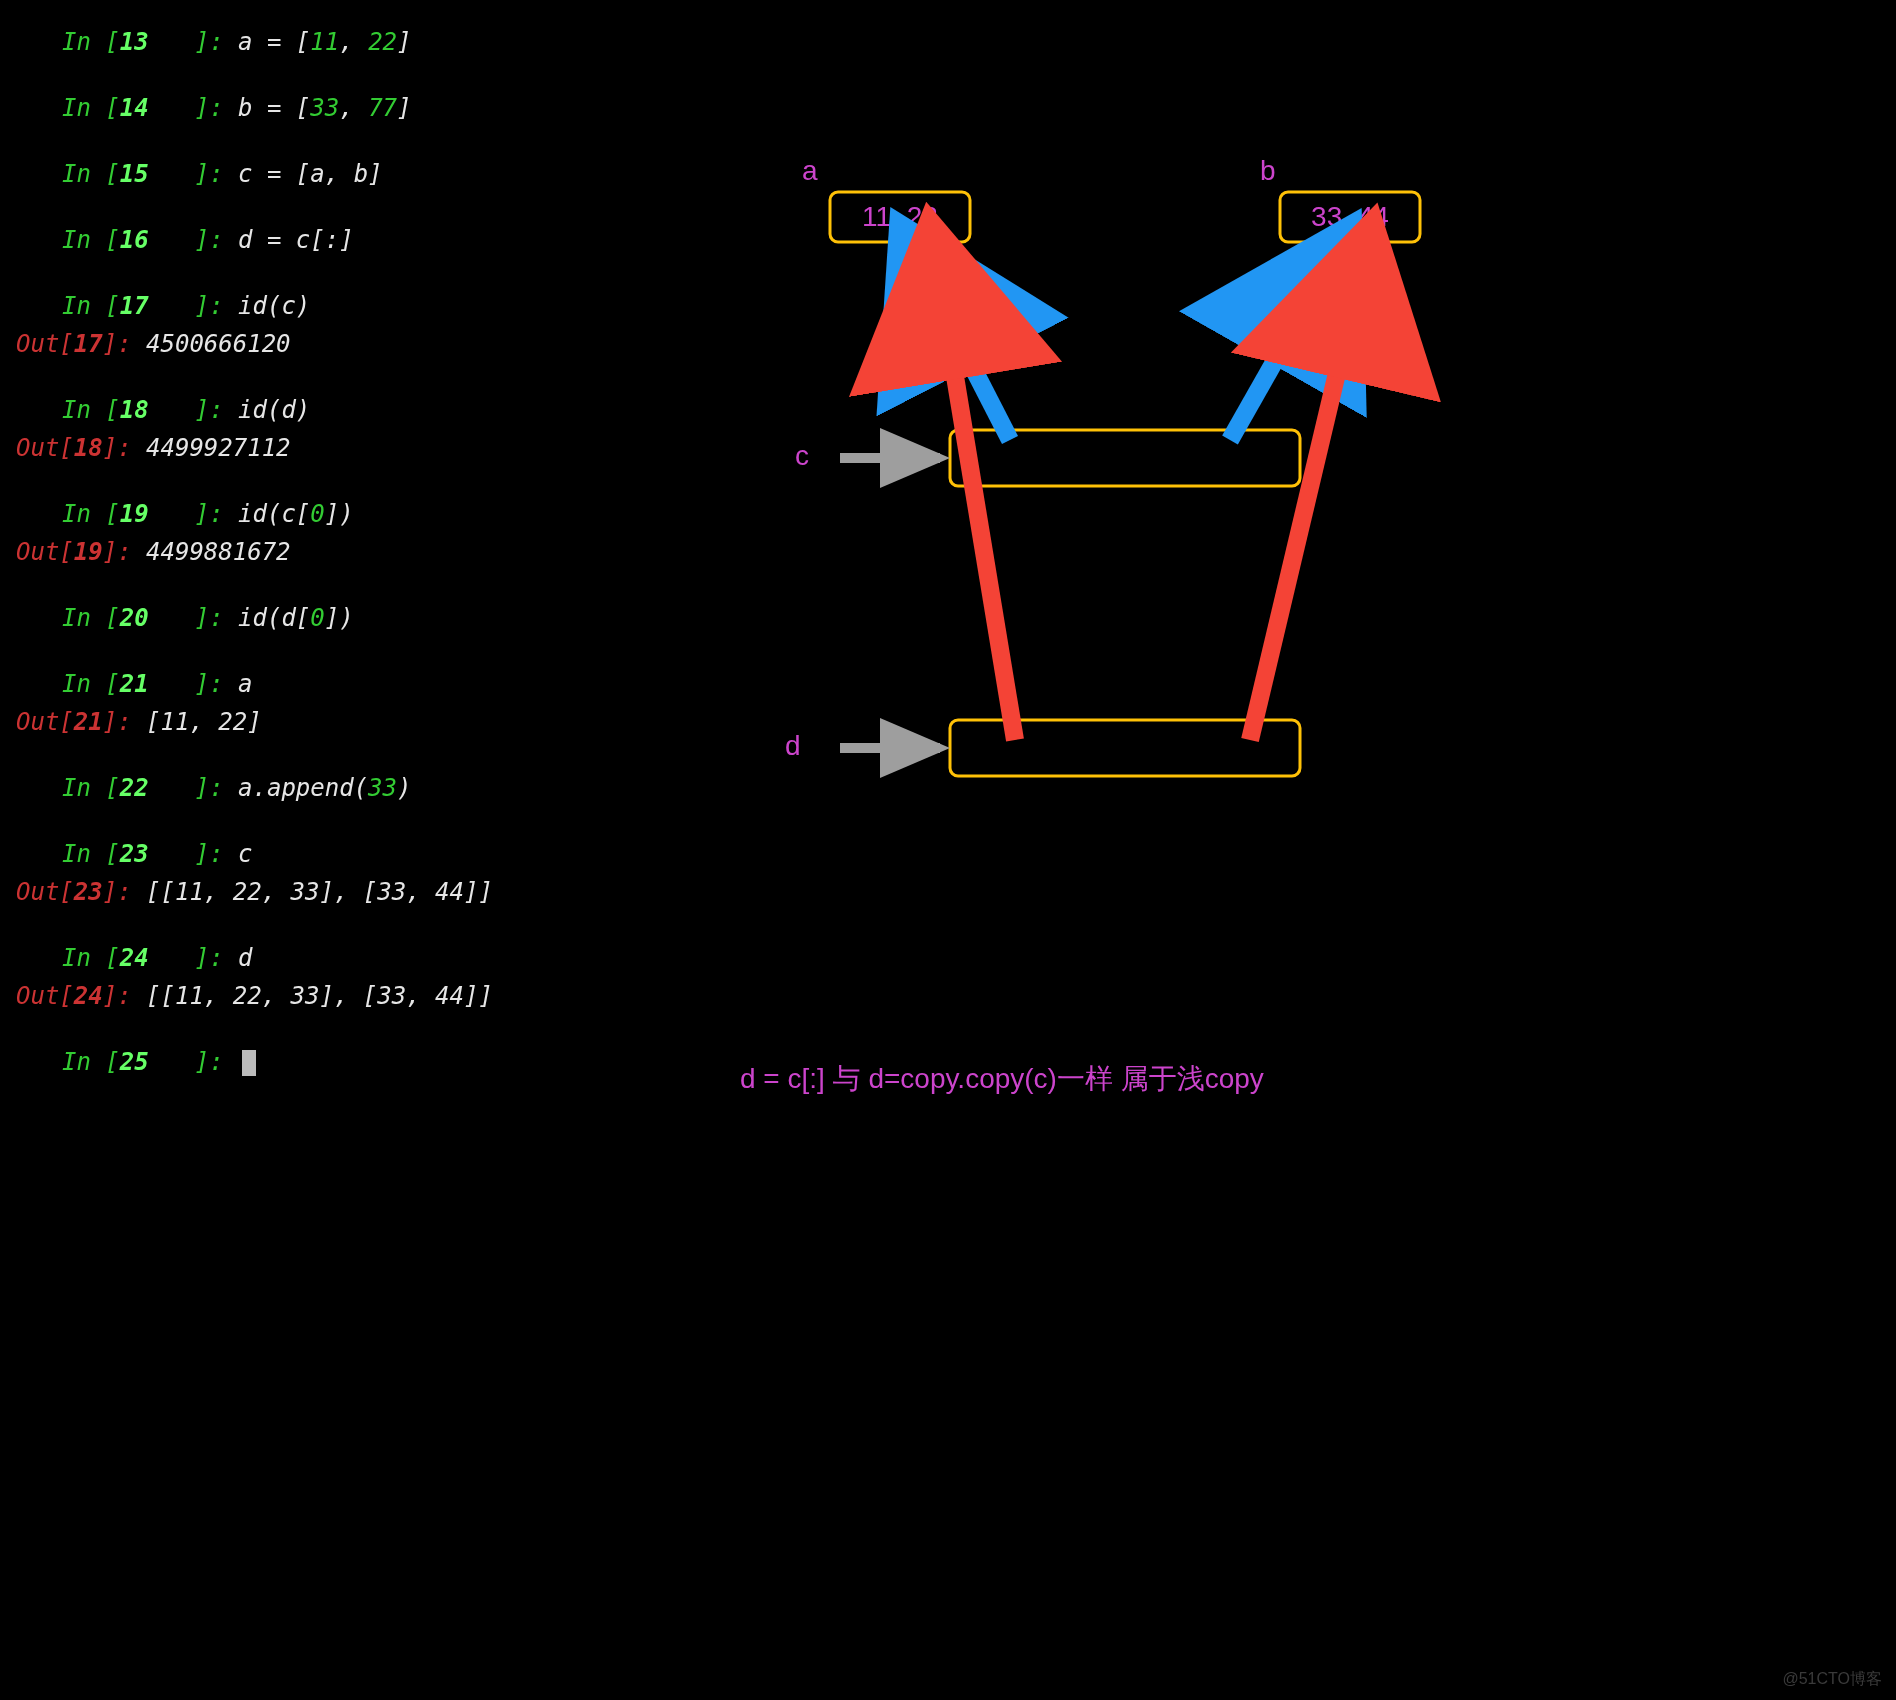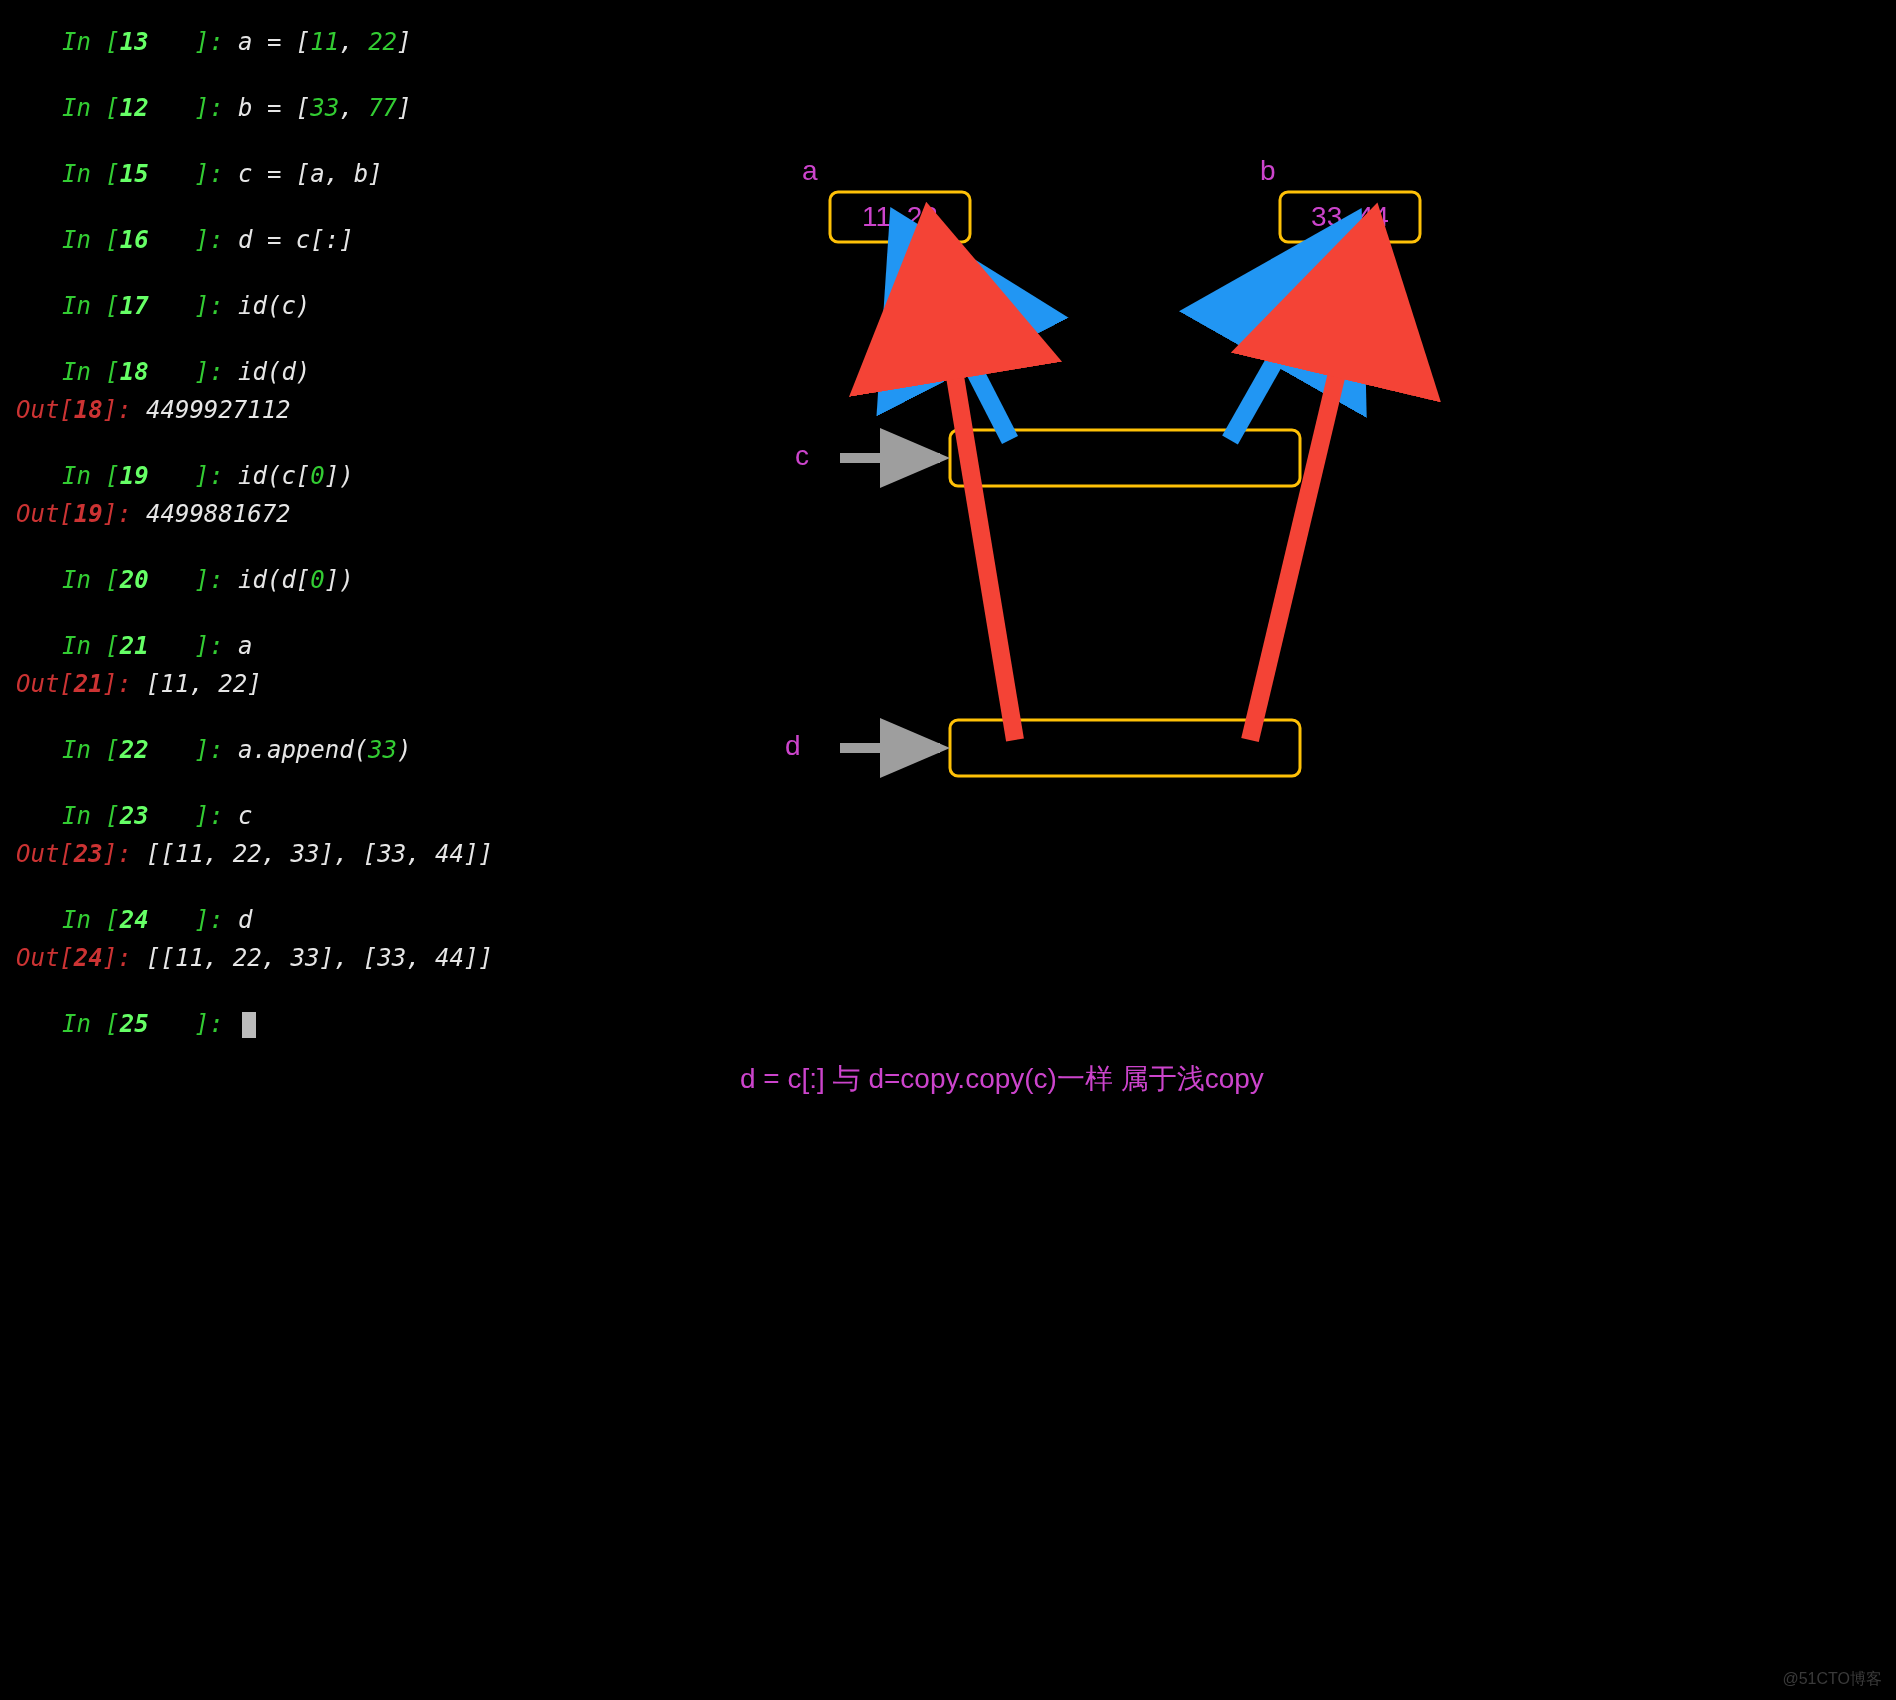--- a/index.html
+++ b/index.html
@@ -62,27 +62,28 @@
     font-size: 28px;
     fill: #cc44cc;
   }
 </style>
 </head>
 <body>
 
 <div class="terminal" id="term">
     <div class="line"><span class="in-prefix">In [</span><span class="in-num">13</span><span class="in-prefix">]: </span><span class="code-white">a = [</span><span class="num">11</span><span class="code-white">, </span><span class="num">22</span><span class="code-white">]</span></div>
     <div class="gap"></div>
-    <div class="line"><span class="in-prefix">In [</span><span class="in-num">12</span><span class="in-prefix">]: </span><span class="code-white">b = [</span><span class="num">33</span><span class="code-white">, </span><span class="num">77</span><span class="code-white">]</span></div>
+    <div class="line"><span class="in-prefix">In [</span><span class="in-num">14</span><span class="in-prefix">]: </span><span class="code-white">b = [</span><span class="num">33</span><span class="code-white">, </span><span class="num">77</span><span class="code-white">]</span></div>
     <div class="gap"></div>
     <div class="line"><span class="in-prefix">In [</span><span class="in-num">15</span><span class="in-prefix">]: </span><span class="code-white">c = [a, b]</span></div>
     <div class="gap"></div>
     <div class="line"><span class="in-prefix">In [</span><span class="in-num">16</span><span class="in-prefix">]: </span><span class="code-white">d = c[:]</span></div>
     <div class="gap"></div>
     <div class="line"><span class="in-prefix">In [</span><span class="in-num">17</span><span class="in-prefix">]: </span><span class="code-white">id(c)</span></div>
+    <div class="line"><span class="out-prefix">Out[</span><span class="out-prefix" style="font-weight: bold;">17</span><span class="out-prefix">]: </span><span class="code-white">4500666120</span></div>
     <div class="gap"></div>
     <div class="line"><span class="in-prefix">In [</span><span class="in-num">18</span><span class="in-prefix">]: </span><span class="code-white">id(d)</span></div>
     <div class="line"><span class="out-prefix">Out[</span><span class="out-prefix" style="font-weight: bold;">18</span><span class="out-prefix">]: </span><span class="code-white">4499927112</span></div>
     <div class="gap"></div>
     <div class="line"><span class="in-prefix">In [</span><span class="in-num">19</span><span class="in-prefix">]: </span><span class="code-white">id(c[</span><span class="num">0</span><span class="code-white">])</span></div>
     <div class="line"><span class="out-prefix">Out[</span><span class="out-prefix" style="font-weight: bold;">19</span><span class="out-prefix">]: </span><span class="code-white">4499881672</span></div>
     <div class="gap"></div>
     <div class="line"><span class="in-prefix">In [</span><span class="in-num">20</span><span class="in-prefix">]: </span><span class="code-white">id(d[</span><span class="num">0</span><span class="code-white">])</span></div>
     <div class="gap"></div>
     <div class="line"><span class="in-prefix">In [</span><span class="in-num">21</span><span class="in-prefix">]: </span><span class="code-white">a</span></div>

